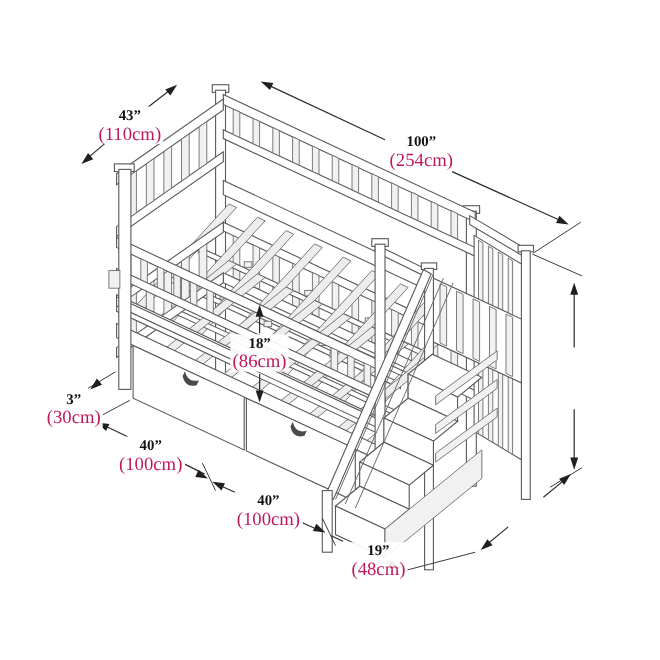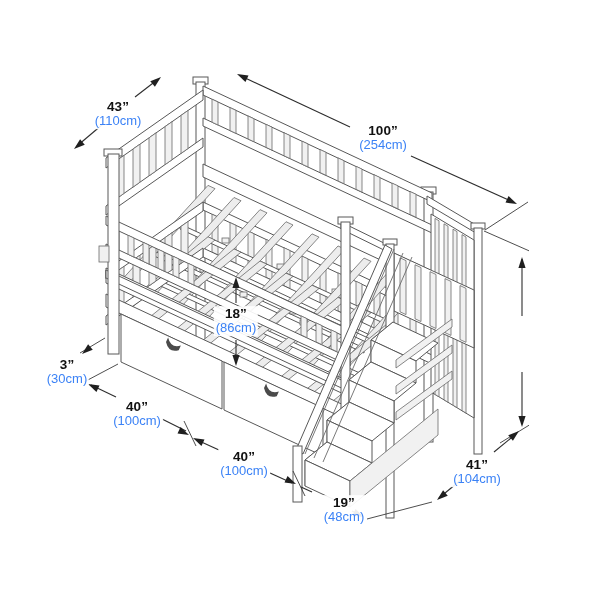--- a/index.html
+++ b/index.html
@@ -1,23 +1,23 @@
 <!DOCTYPE html>
 <html><head>
 <meta charset="utf-8">
 <style>
   html,body{margin:0;padding:0;background:#ffffff;}
   #stage{position:relative;width:529px;height:600px;background:#ffffff;overflow:hidden;
-         font-family:Liberation Sans, sans-serif;}
+         font-family:Liberation Serif, serif;}
   #drawing{position:absolute;left:0;top:0;}
   .dim{position:absolute;transform:translate(-50%,-50%);display:flex;flex-direction:column;
        align-items:center;line-height:1.12;background:rgba(255,255,255,0.92);padding:0 2px;
        text-align:center;white-space:nowrap;}
   .dim .in{font-weight:700;font-size:13.5px;color:#111;}
-  .dim .cm{font-weight:400;font-size:13px;color:#3b82f6;}
+  .dim .cm{font-weight:400;font-size:17px;color:#be185d;}
   svg .wood{stroke:#585858;stroke-width:1;fill:#ffffff;}
   svg .lite{stroke:#6a6a6a;stroke-width:0.8;fill:#f1f1f1;}
   svg .deckslat{stroke:#6a6a6a;stroke-width:0.8;fill:#ededed;}
   svg .dimln{stroke:#2d2d2d;stroke-width:1.1;fill:none;}
   svg .extln{stroke:#3a3a3a;stroke-width:0.9;fill:none;}
   svg .arrow{fill:#1f1f1f;stroke:none;}
 </style>
 </head>
 <body>
 
@@ -279,17 +279,13 @@
     <span class="cm">(100cm)</span>
   </div>
   <div class="dim" style="left:244px;top:464px">
     <span class="in">40”</span>
     <span class="cm">(100cm)</span>
   </div>
   <div class="dim" style="left:344px;top:510px">
     <span class="in">19”</span>
     <span class="cm">(48cm)</span>
   </div>
-  <div class="dim" style="left:477px;top:472px">
-    <span class="in">41”</span>
-    <span class="cm">(104cm)</span>
-  </div>
 </div>
 
 </body></html>

